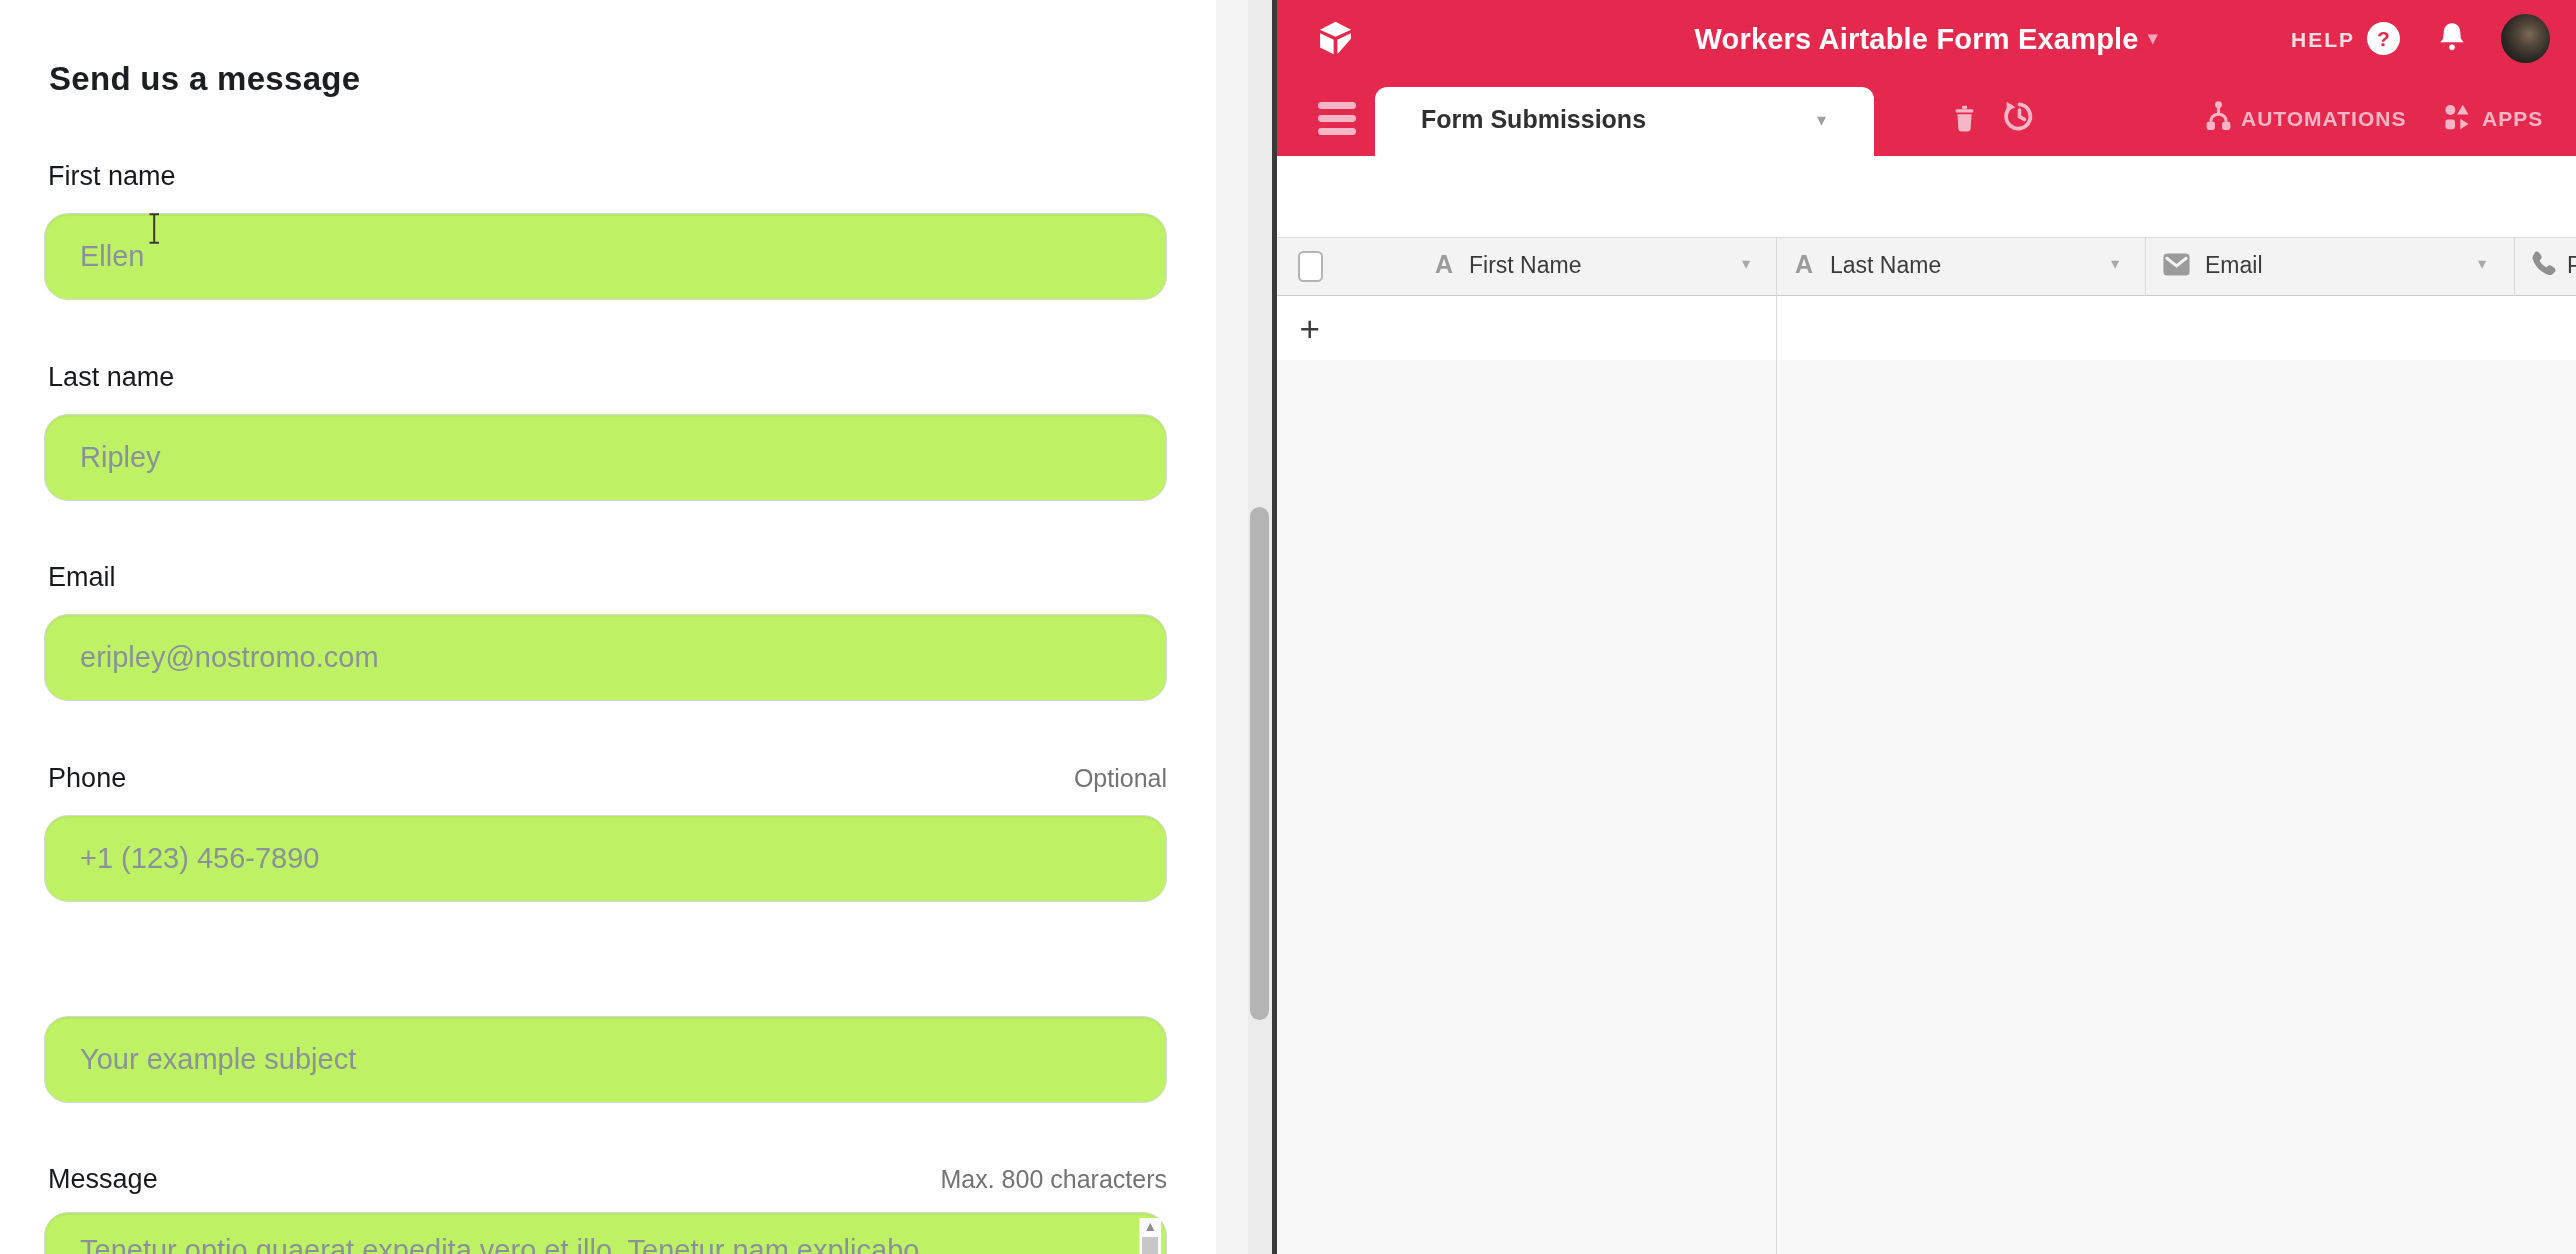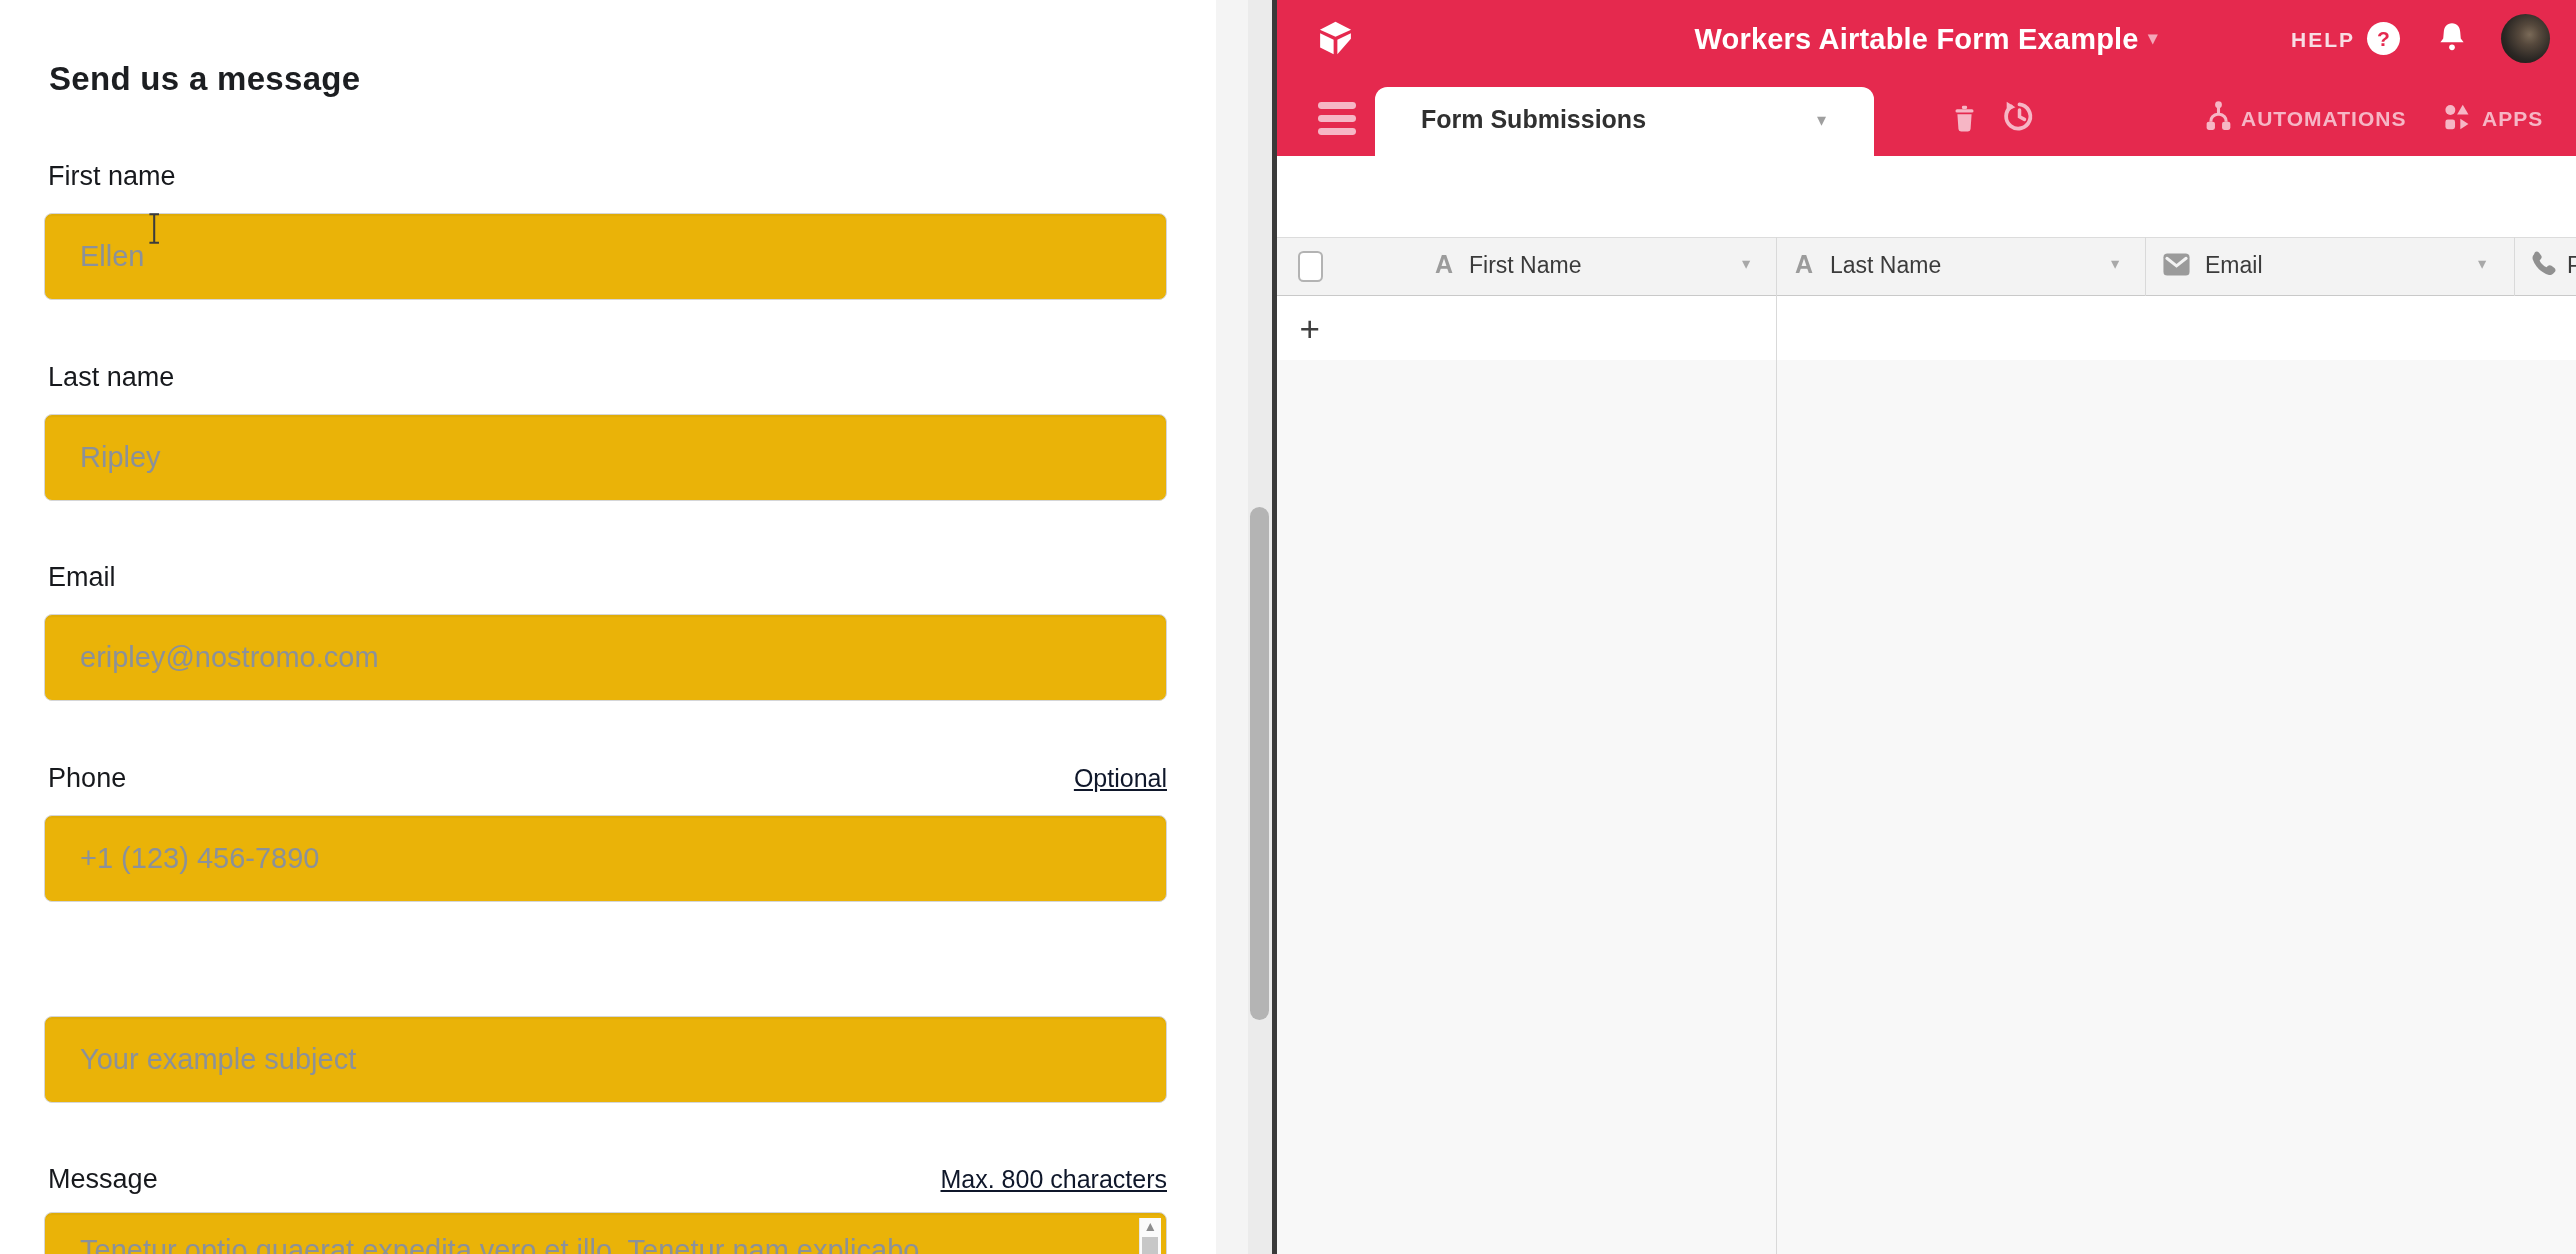--- a/index.html
+++ b/index.html
@@ -6,23 +6,23 @@
   *{box-sizing:border-box;}
   .screen{position:relative;width:2576px;height:1255px;overflow:hidden;
           font-family:"Liberation Sans",sans-serif;background:#fff;}
   .abs{position:absolute;}
 
   
   .form-window{position:absolute;left:0;top:0;width:1216px;height:1255px;background:#fff;}
   .form-title{position:absolute;left:49px;top:52px;font-size:33px;font-weight:600;color:#1c1e21;letter-spacing:0.3px;margin-top:8px;}
   .frow-label{position:absolute;left:44px;width:1123px;display:flex;justify-content:space-between;align-items:baseline;}
   .frow-label .lab{font-size:27px;color:#17191d;font-weight:500;padding-left:4.1px;}
-  .frow-label .note{font-size:25px;color:#0f172a;font-weight:400;text-decoration:underline;}
-  .finput{position:absolute;left:44px;width:1123px;height:87px;border:1.4px solid #d5d6d8;border-radius:8px;
-          background:#eab308;padding:0 0 0 35px;font-size:29px;color:#30343a;outline:none;
+  .frow-label .note{font-size:25px;color:#737373;font-weight:400;}
+  .finput{position:absolute;left:44px;width:1123px;height:87px;border:1.4px solid #d5d6d8;border-radius:24px;
+          background:#bef264;padding:0 0 0 35px;font-size:29px;color:#30343a;outline:none;
           box-shadow:inset 0 2px 1.4px rgba(0,0,0,.045);font-family:"Liberation Sans",sans-serif;}
   .finput::placeholder{color:#8b919a;opacity:1;}
   textarea.finput{padding-top:18px;line-height:38px;resize:none;overflow:hidden;}
   
   .msg-sb{position:absolute;left:1139px;top:1218px;width:22px;height:36px;background:#fbfbfb;border-left:0.7px solid #e7e7e7;}
   .msg-sb .up{position:absolute;left:0;top:1.4px;width:20.5px;text-align:center;font-size:13.7px;color:#8d8d8d;}
   .msg-sb .thumb{position:absolute;left:2px;top:19px;width:16.4px;height:41px;background:#c7c7c7;}
   
   .sb-gap{position:absolute;left:1216px;top:0;width:32px;height:1255px;background:#f4f4f4;}
   .sb-track{position:absolute;left:1248px;top:0;width:25px;height:1255px;background:#ebebeb;}

